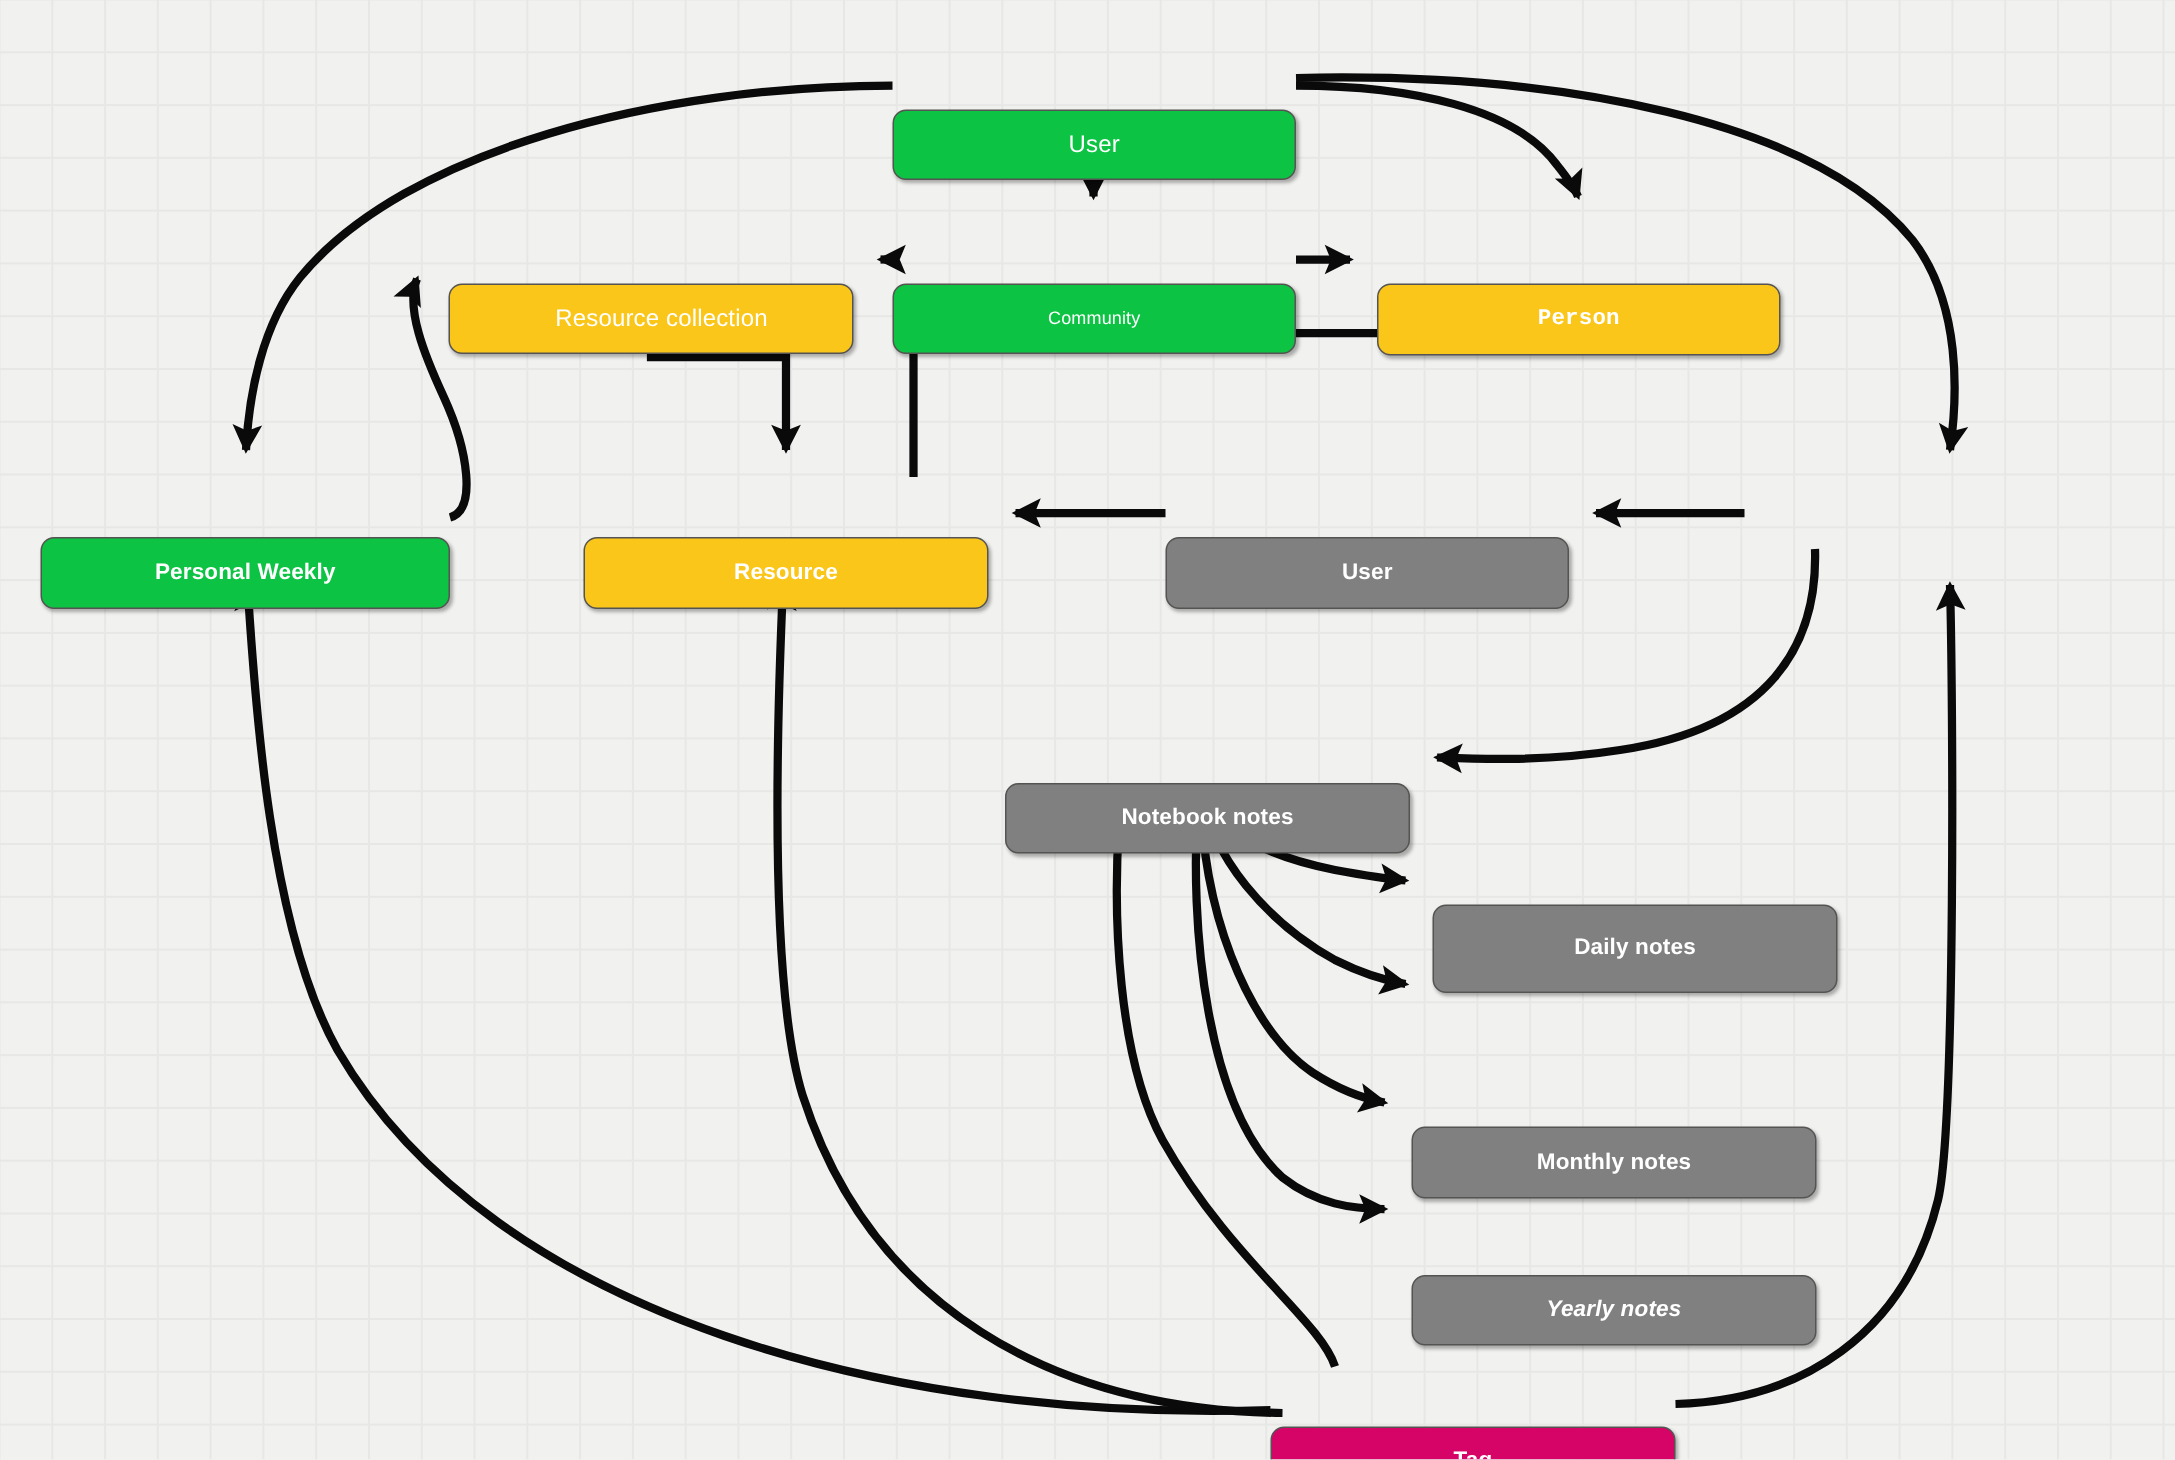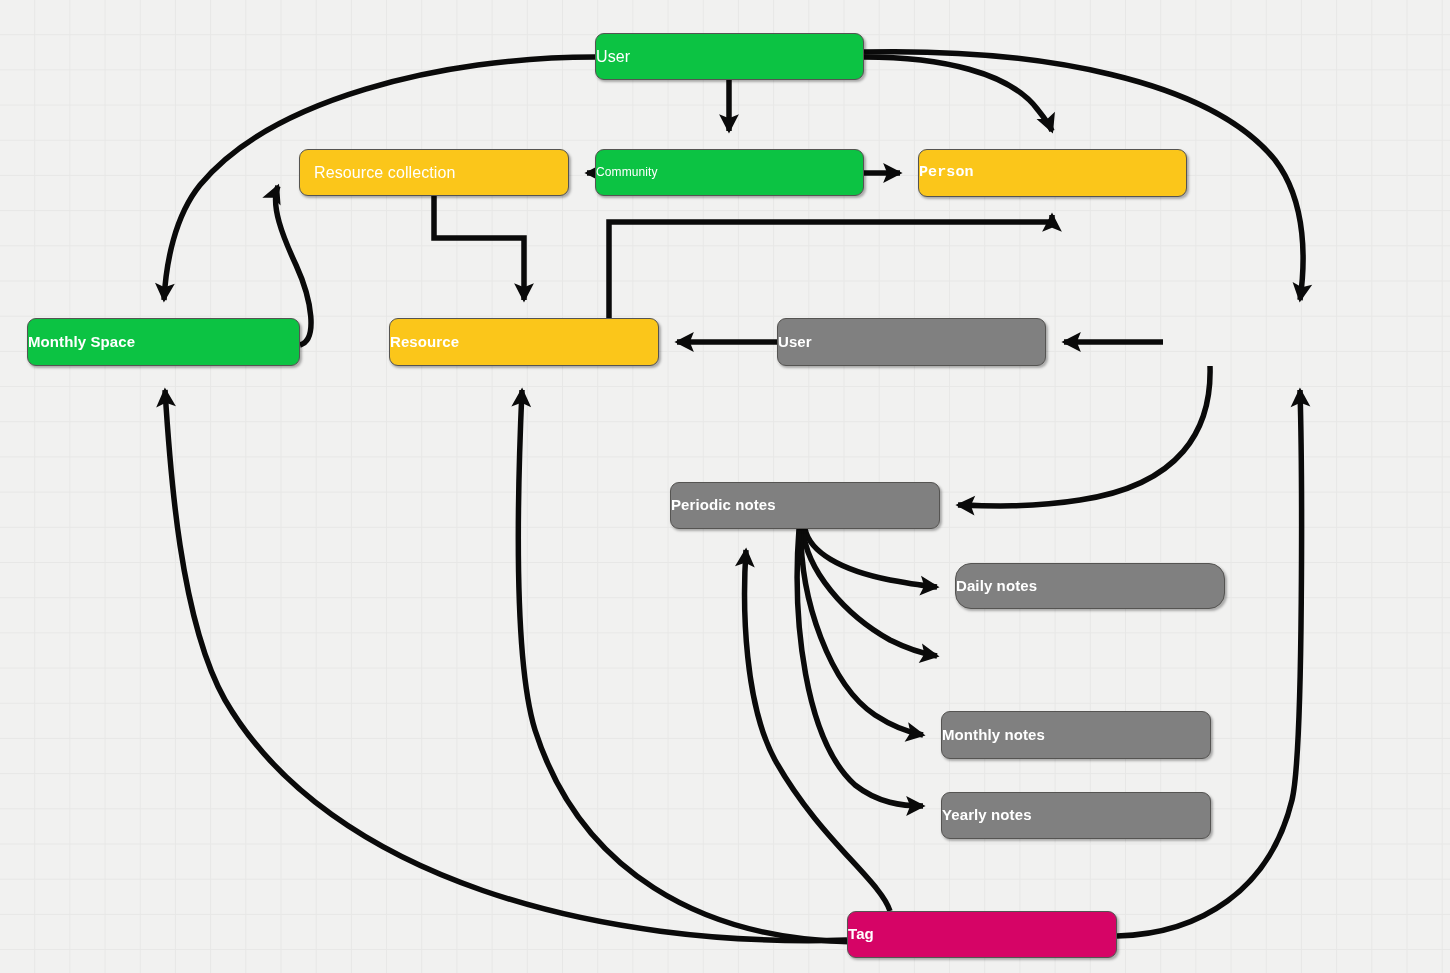--- a/index.html
+++ b/index.html
@@ -32,28 +32,29 @@
     stroke: #0a0a0a;
     stroke-width: 5.5;
     stroke-linecap: butt;
     stroke-linejoin: miter;
   }
   .node {
     position: absolute;
     box-sizing: border-box;
     display: flex;
     align-items: center;
-    justify-content: flex-start;
+    justify-content: center;
     border-radius: 9px;
     border: 1.3px solid #555452;
     color: #ffffff;
     text-align: center;
     letter-spacing: 0.1px;
     box-shadow: 1.5px 2px 2.5px rgba(0,0,0,0.30);
     user-select: none;
+    margin-top: 40px;
   }
   .node-label { display: block; line-height: 1.1; }
   .w-bold { font-weight: bold; }
   .w-reg  { font-weight: normal; }
 </style>
 </head>
 <body>
 
 <div id="canvas">
 
@@ -115,46 +116,46 @@
 
   <div class="node w-reg" style="left:595px; top:149px; width:269px; height:47px; background:#0cc343; font-size:12px;">
     <span class="node-label">Community</span>
   </div>
 
   <div class="node w-bold" style="left:918px; top:149px; width:269px; height:48px; background:#fbc61a; font-size:15px;font-family:Liberation Mono, monospace;">
     <span class="node-label">Person</span>
   </div>
 
   <div class="node w-bold" style="left:27px; top:318px; width:273px; height:48px; background:#0cc343; font-size:15px;">
-    <span class="node-label">Monthly Space</span>
+    <span class="node-label">Personal Weekly</span>
   </div>
 
   <div class="node w-bold" style="left:389px; top:318px; width:270px; height:48px; background:#fbc61a; font-size:15px;">
     <span class="node-label">Resource</span>
   </div>
 
   <div class="node w-bold" style="left:777px; top:318px; width:269px; height:48px; background:#808080; font-size:15px;">
     <span class="node-label">User</span>
   </div>
 
 
   <div class="node w-bold" style="left:670px; top:482px; width:270px; height:47px; background:#808080; font-size:15px;">
-    <span class="node-label">Periodic notes</span>
+    <span class="node-label">Notebook notes</span>
   </div>
 
-  <div class="node w-bold" style="left:955px; top:563px; width:270px; height:46px; background:#808080; font-size:15px;border-radius:16px;">
+  <div class="node w-bold" style="left:955px; top:563px; width:270px; height:59px; background:#808080; font-size:15px;">
     <span class="node-label">Daily notes</span>
   </div>
 
 
   <div class="node w-bold" style="left:941px; top:711px; width:270px; height:48px; background:#808080; font-size:15px;">
     <span class="node-label">Monthly notes</span>
   </div>
 
-  <div class="node w-bold" style="left:941px; top:792px; width:270px; height:47px; background:#808080; font-size:15px;">
+  <div class="node w-bold" style="left:941px; top:810px; width:270px; height:47px; background:#808080; font-size:15px;font-style:italic;">
     <span class="node-label">Yearly notes</span>
   </div>
 
   <div class="node w-bold" style="left:847px; top:911px; width:270px; height:47px; background:#d60466; font-size:15px;">
     <span class="node-label">Tag</span>
   </div>
 
 </div>
 
 </body></html>

